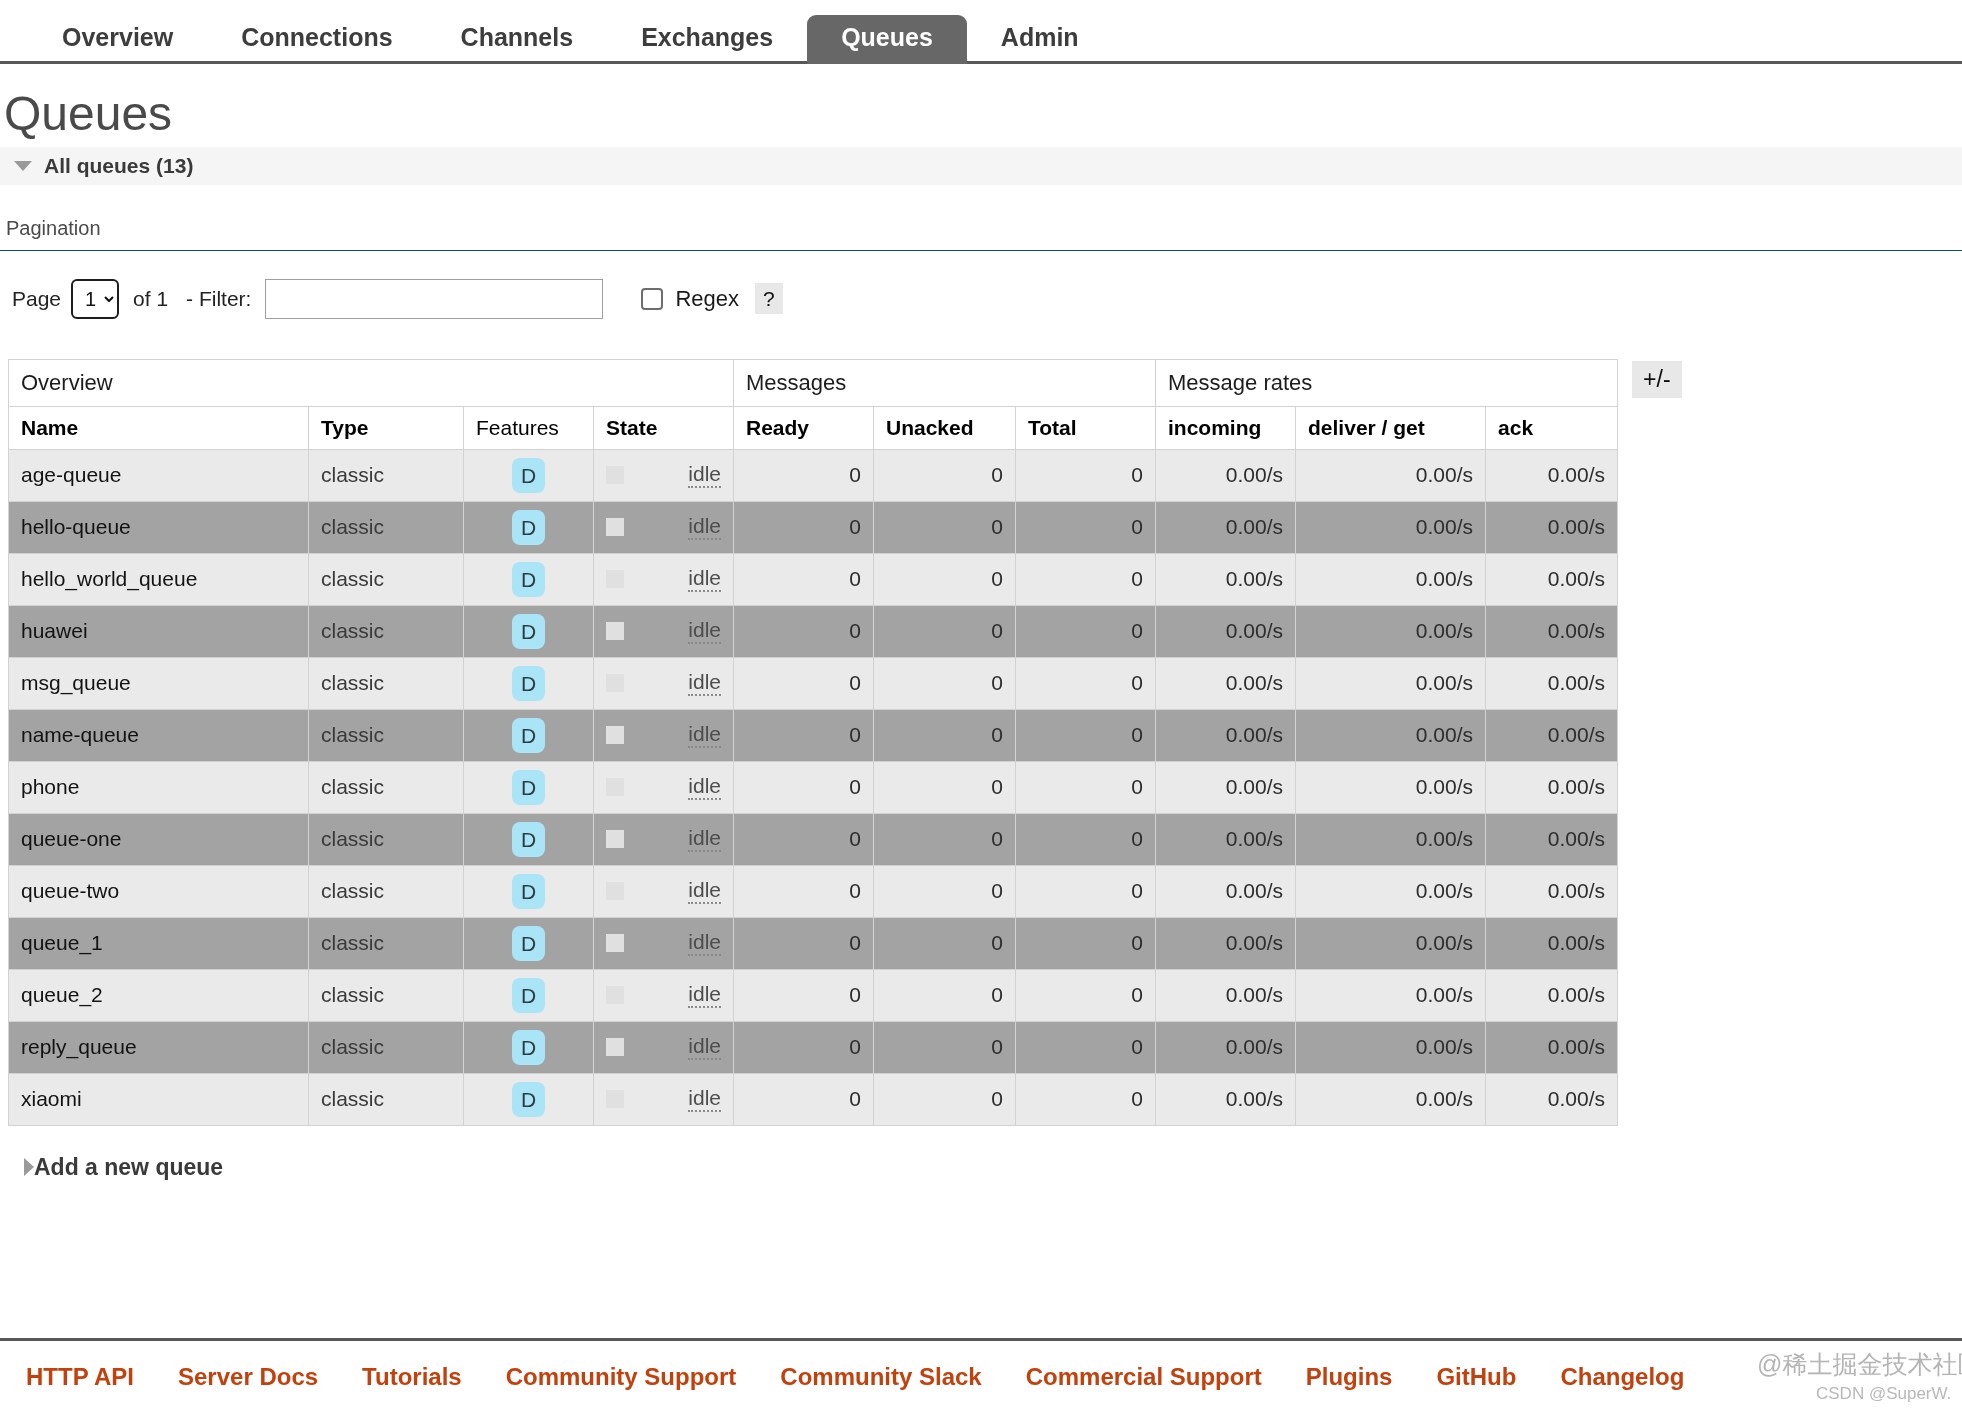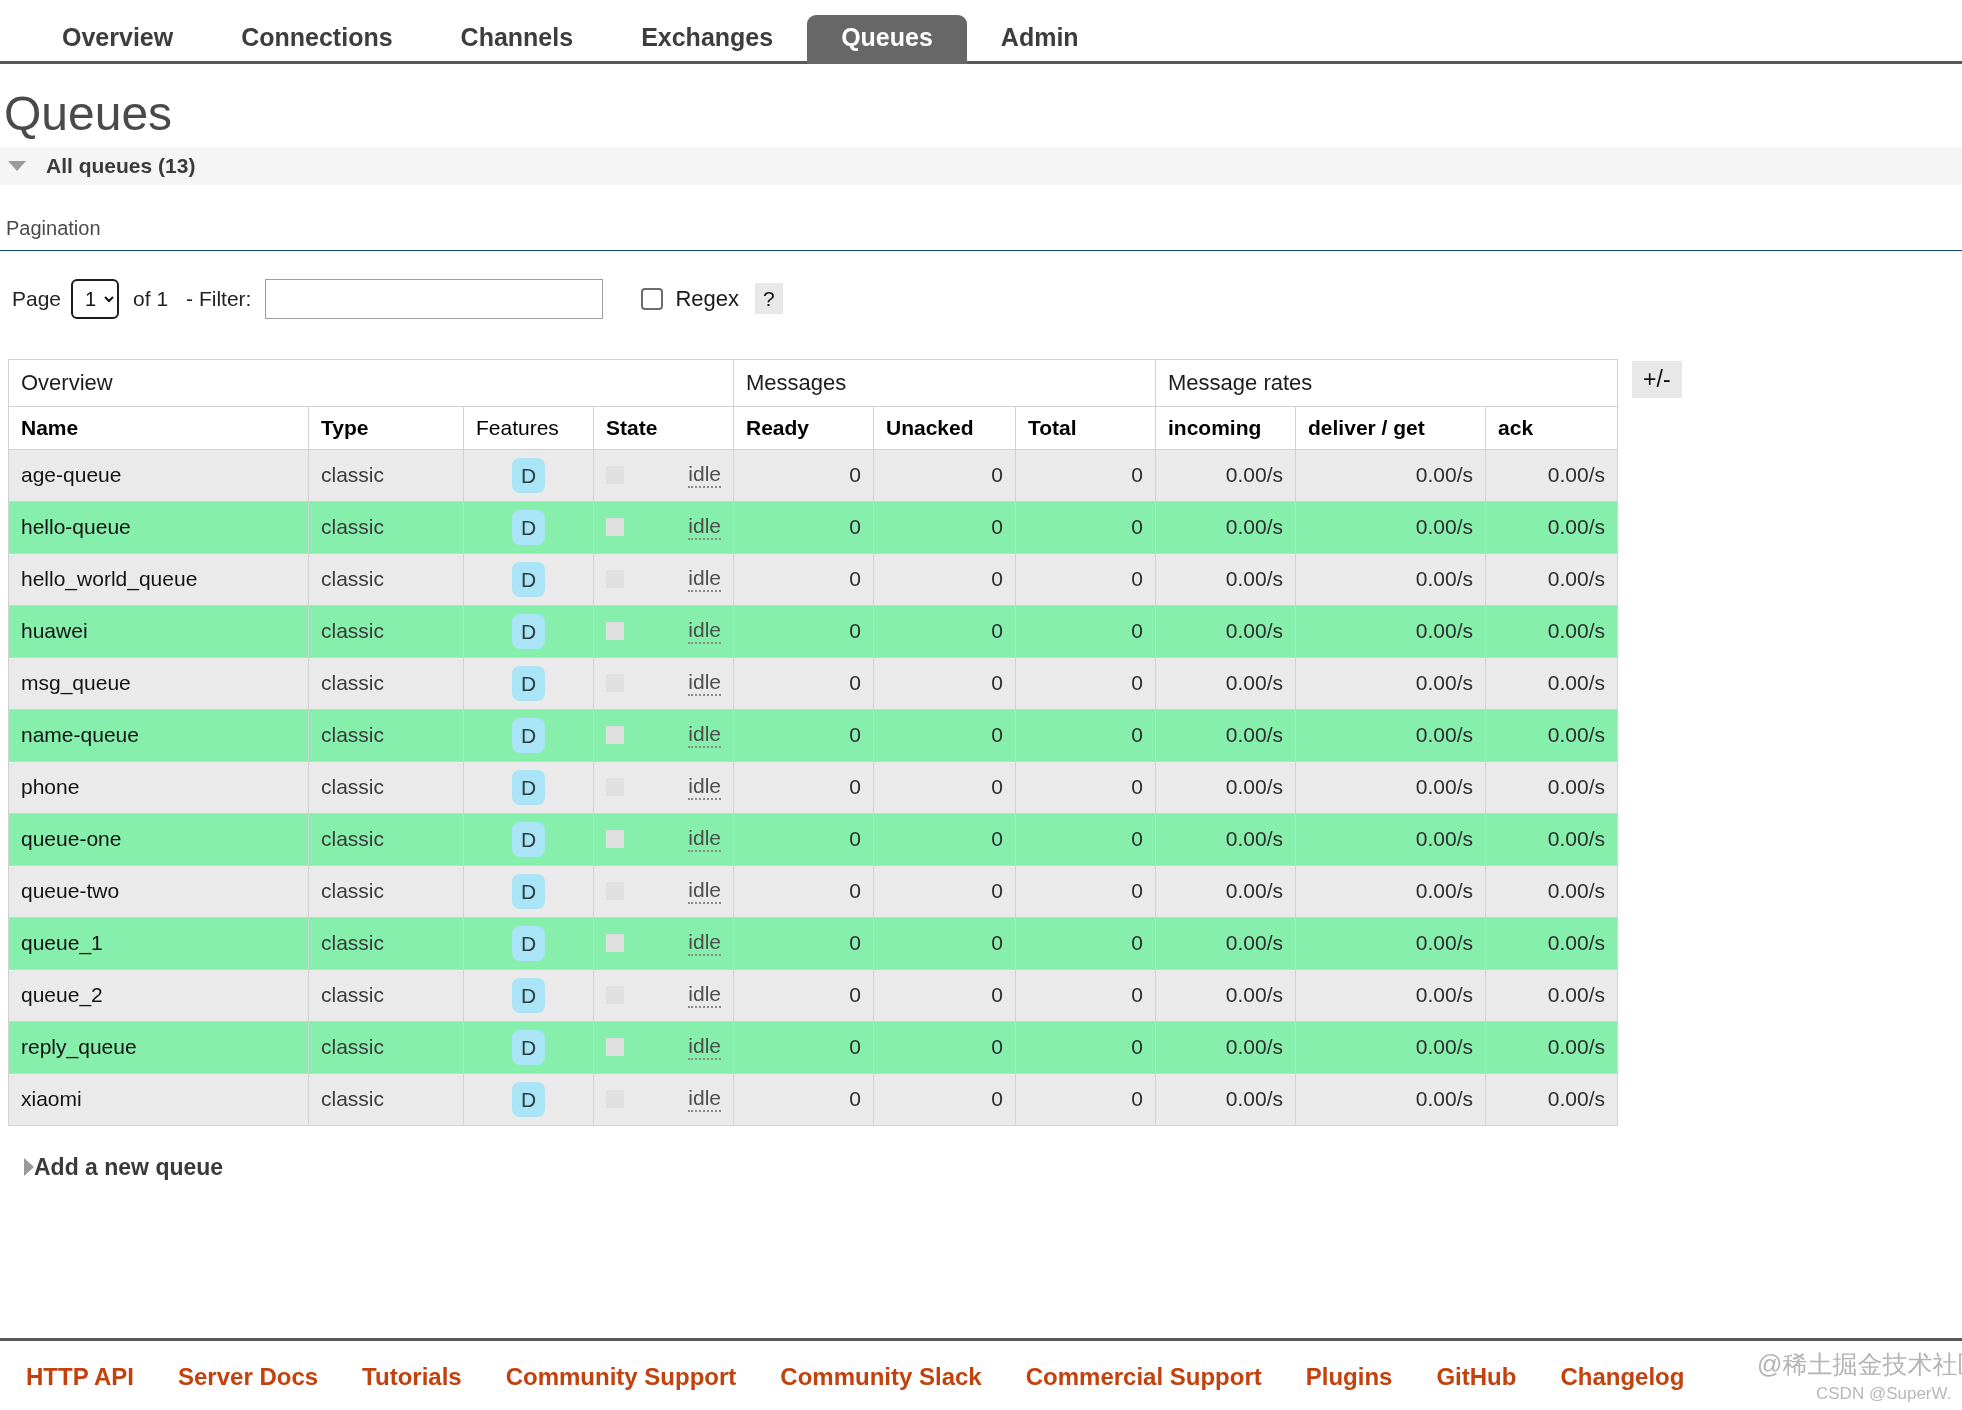--- a/index.html
+++ b/index.html
@@ -51,22 +51,22 @@
     margin: 24px 0 6px 4px;
     line-height: 1.1;
   }
 
   
   #section-band {
     background: #f5f5f5;
     height: 38px;
     display: flex;
     align-items: center;
-    padding-left: 8px;
-    gap: 20px;
+    padding-left: 14px;
+    gap: 12px;
   }
   .tri-down {
     width: 0; height: 0;
     border-left: 9px solid transparent;
     border-right: 9px solid transparent;
     border-top: 10px solid #9a9a9a;
     cursor: pointer;
     flex: 0 0 auto;
   }
   .tri-right {
@@ -184,21 +184,21 @@
     text-align: left;
     color: #000000;
     font-size: 21px;
     font-weight: bold;
     padding: 9px 12px;
     cursor: pointer;
   }
   tr.col-row th.plain { font-weight: normal; cursor: default; }
 
   tbody tr.odd td { background: #eaeaea; }
-  tbody tr.even td { background: #86efac; }
+  tbody tr.even td { background: #a3a3a3; }
 
   td.name {
     font-weight: bold;
     color: #131313;
     font-size: 22px;
   }
   td.type { color: #3a3a3a; }
   td.features { text-align: center; padding: 4px 8px; }
   td.num {
     text-align: right;

